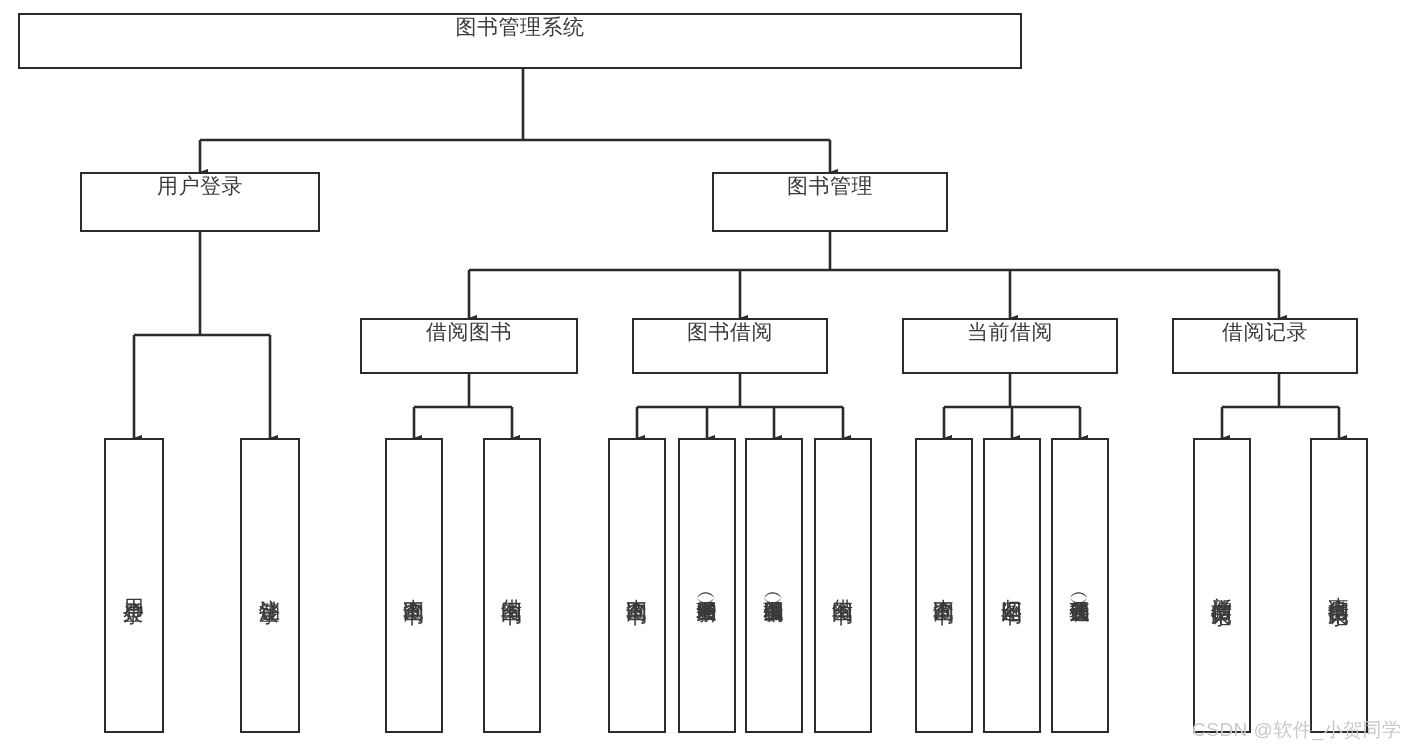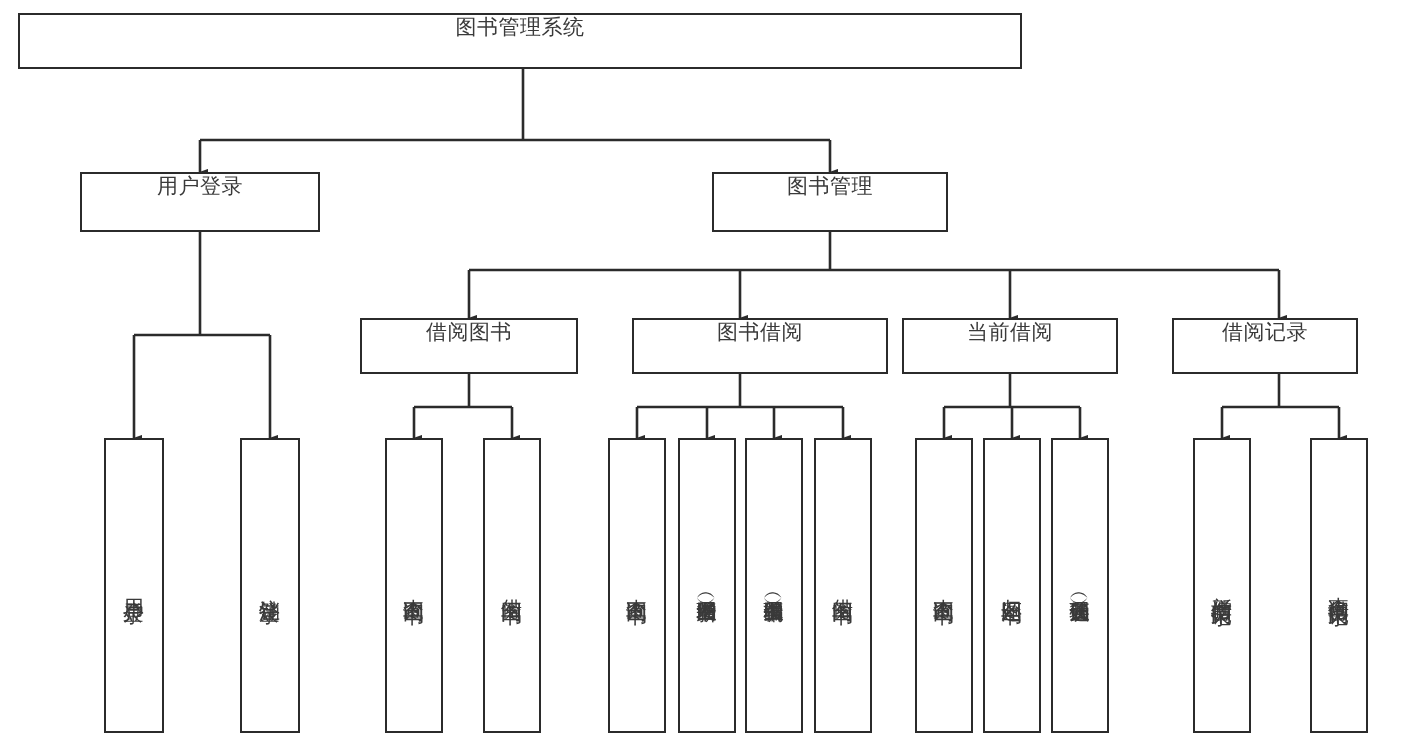--- a/index.html
+++ b/index.html
@@ -119,21 +119,21 @@
       </div>
       <div class="node horiz" style="left: 80px; top: 172px; width: 240px; height: 60px; border-color: rgb(43, 43, 43); background: rgb(255, 255, 255);">
         <span class="label" style="color: rgb(58, 58, 58);">用户登录</span>
       </div>
       <div class="node horiz" style="left: 712px; top: 172px; width: 236px; height: 60px; border-color: rgb(43, 43, 43); background: rgb(255, 255, 255);">
         <span class="label" style="color: rgb(58, 58, 58);">图书管理</span>
       </div>
       <div class="node horiz" style="left: 360px; top: 318px; width: 218px; height: 56px; border-color: rgb(43, 43, 43); background: rgb(255, 255, 255);">
         <span class="label" style="color: rgb(58, 58, 58);">借阅图书</span>
       </div>
-      <div class="node horiz" style="left: 632px; top: 318px; width: 256px; height: 56px; border-color: rgb(43, 43, 43); background: rgb(255, 255, 255);">
+      <div class="node horiz" style="left: 632px; top: 318px; width: 196px; height: 56px; border-color: rgb(43, 43, 43); background: rgb(255, 255, 255);">
         <span class="label" style="color: rgb(58, 58, 58);">图书借阅</span>
       </div>
       <div class="node horiz" style="left: 902px; top: 318px; width: 216px; height: 56px; border-color: rgb(43, 43, 43); background: rgb(255, 255, 255);">
         <span class="label" style="color: rgb(58, 58, 58);">当前借阅</span>
       </div>
       <div class="node horiz" style="left: 1172px; top: 318px; width: 186px; height: 56px; border-color: rgb(43, 43, 43); background: rgb(255, 255, 255);">
         <span class="label" style="color: rgb(58, 58, 58);">借阅记录</span>
       </div>
       <div class="node vert" style="left: 104px; top: 438px; width: 60px; height: 295px; border-color: rgb(43, 43, 43); background: rgb(255, 255, 255);">
         <span class="label" style="color: rgb(58, 58, 58);">用户登录</span>
@@ -168,13 +168,14 @@
       <div class="node vert" style="left: 1051px; top: 438px; width: 58px; height: 295px; border-color: rgb(43, 43, 43); background: rgb(255, 255, 255);">
         <span class="label tight" style="color: rgb(58, 58, 58);">确认归还（管理员）</span>
       </div>
       <div class="node vert" style="left: 1193px; top: 438px; width: 58px; height: 295px; border-color: rgb(43, 43, 43); background: rgb(255, 255, 255);">
         <span class="label" style="color: rgb(58, 58, 58);">新增借阅记录</span>
       </div>
       <div class="node vert" style="left: 1310px; top: 438px; width: 58px; height: 295px; border-color: rgb(43, 43, 43); background: rgb(255, 255, 255);">
         <span class="label" style="color: rgb(58, 58, 58);">查询借阅记录</span>
       </div>
     </div>
+  <div class="watermark" style="left: 1192px; top: 717px; color: rgb(201, 201, 201);">CSDN @软件_小贺同学</div>
 </div>
 
 </body></html>

